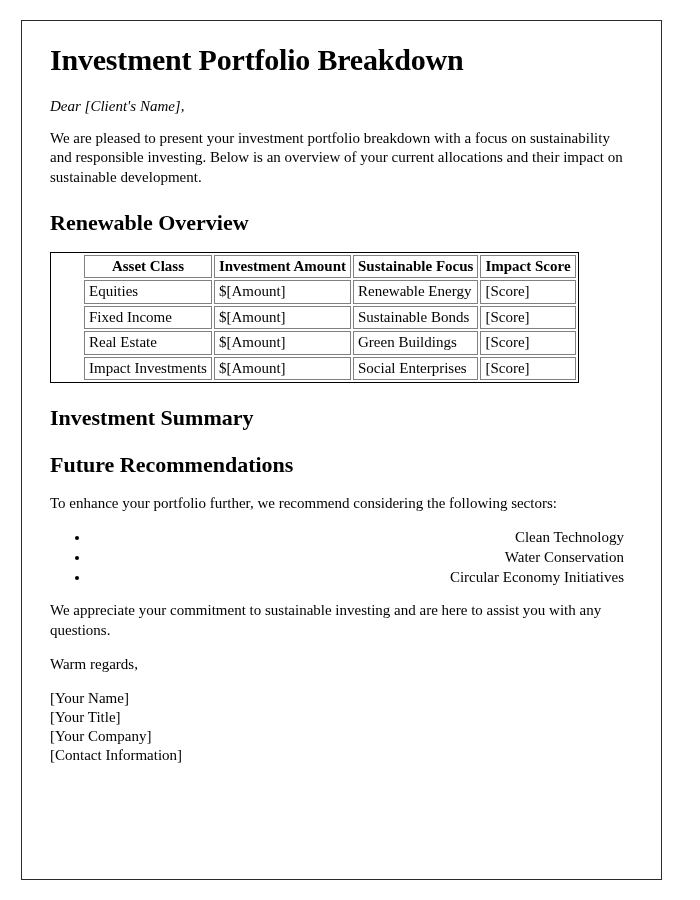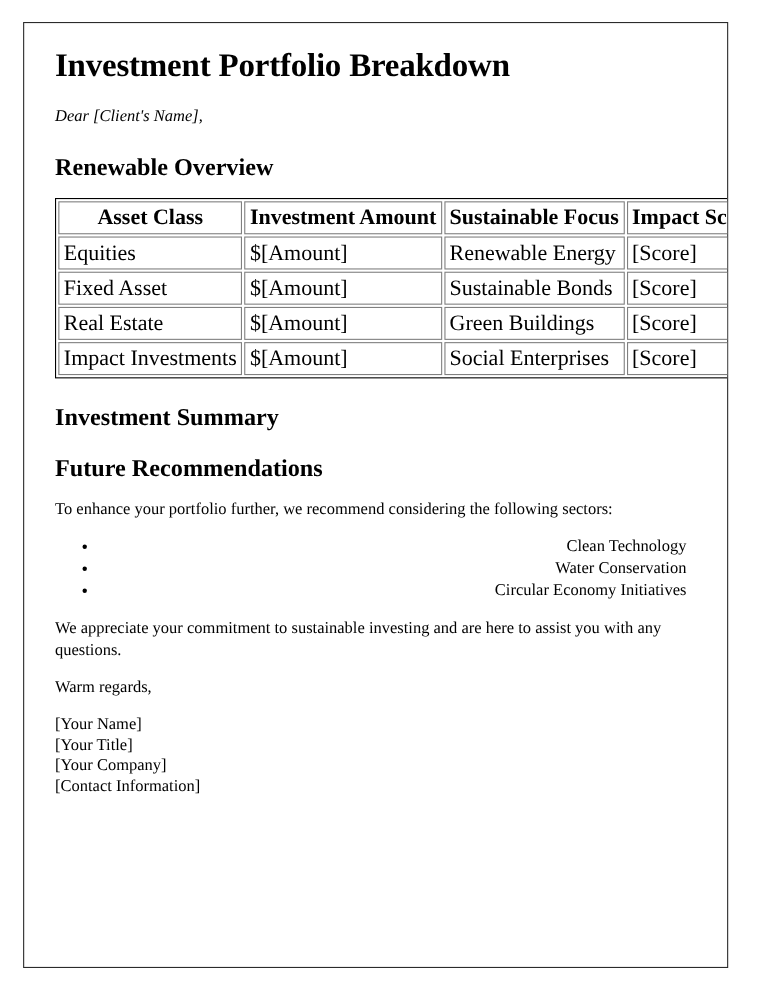--- a/index.html
+++ b/index.html
@@ -60,22 +60,23 @@
     margin-bottom: 12px;
     font-style: italic;
   }
 
   
   table.data-table {
     border-collapse: separate;
     border-spacing: 2px;
     border: 1px solid #000000;
     margin: 0 0 4px 0;
-    font-size: 20px;
+    font-size: 15px;
     background: #ffffff;
+    padding-left: 31px;
   }
   table.data-table th,
   table.data-table td {
     border: 1px solid #808080;
     padding: 1px 4px;
     line-height: 1.3;
     white-space: nowrap;
     background: #ffffff;
   }
   table.data-table th {
@@ -114,41 +115,42 @@
 </head>
 <body>
 
 <div id="page-frame">
   <div id="doc">
 
     <h1 class="doc-title">Investment Portfolio Breakdown</h1>
 
     <p class="body-text tight">Dear [Client's Name],</p>
 
+    <p class="body-text">We are pleased to present your investment portfolio breakdown with a focus on sustainability and responsible investing. Below is an overview of your current allocations and their impact on sustainable development.</p>
 
     <h2 class="section-title">Renewable Overview</h2>
 
     <table class="data-table">
       <thead>
         <tr>
           <th>Asset Class</th>
           <th>Investment Amount</th>
           <th>Sustainable Focus</th>
           <th>Impact Score</th>
         </tr>
       </thead>
       <tbody>
         <tr>
           <td>Equities</td>
           <td>$[Amount]</td>
           <td>Renewable Energy</td>
           <td>[Score]</td>
         </tr>
         <tr>
-          <td>Fixed Asset</td>
+          <td>Fixed Income</td>
           <td>$[Amount]</td>
           <td>Sustainable Bonds</td>
           <td>[Score]</td>
         </tr>
         <tr>
           <td>Real Estate</td>
           <td>$[Amount]</td>
           <td>Green Buildings</td>
           <td>[Score]</td>
         </tr>

